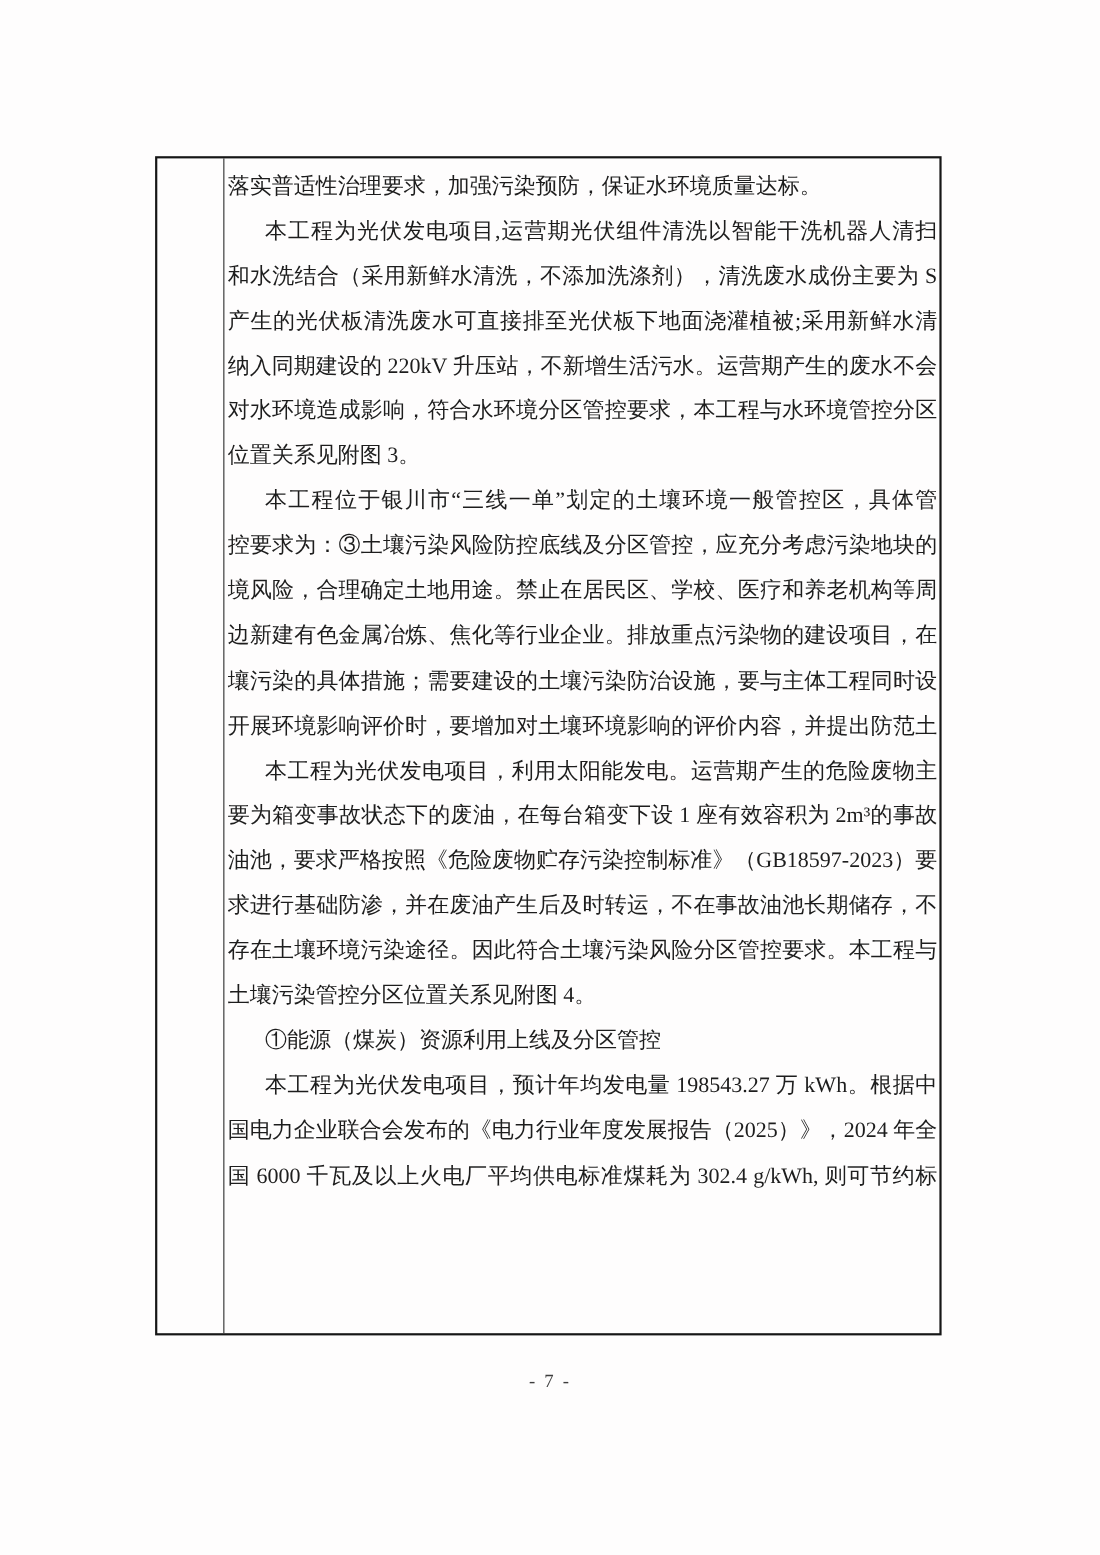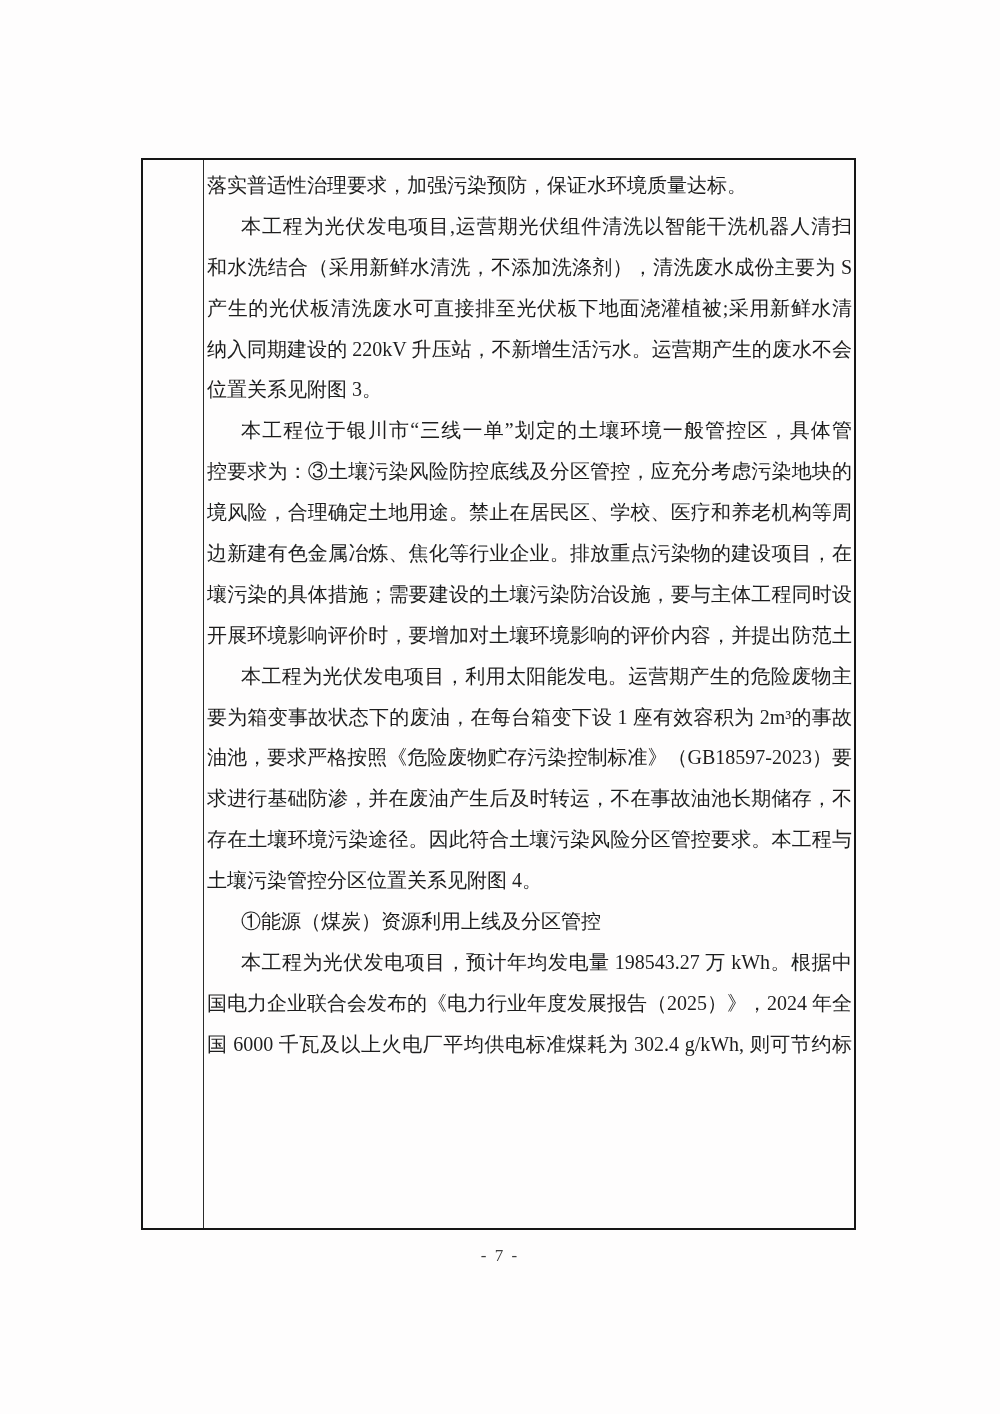--- a/index.html
+++ b/index.html
@@ -14,21 +14,21 @@
     font-family: "Liberation Serif", "DejaVu Serif", serif;
   }
   .sheet {
     position: absolute;
     inset: 0;
     background: #fefdfd;
   }
   .doc-table {
     position: absolute;
     left: 141px;
-    top: 158px;
+    top: 142px;
     width: 711px;
     height: 1068px;
     border: 2px solid #161616;
     display: flex;
     background: #fefdfd;
   }
   .stub-col {
     width: 60px;
     flex: 0 0 60px;
     border-right: 1px solid #2b2b2b;
@@ -72,20 +72,21 @@
 <div class="sheet">
 
   <div class="doc-table">
     <div class="stub-col"></div>
     <div class="content-col">
       <div class="line">落实普适性治理要求，加强污染预防，保证水环境质量达标。</div>
       <div class="line j ind">本工程为光伏发电项目,运营期光伏组件清洗以智能干洗机器人清扫</div>
       <div class="line j">和水洗结合（采用新鲜水清洗，不添加洗涤剂），清洗废水成份主要为 SS,</div>
       <div class="line j">产生的光伏板清洗废水可直接排至光伏板下地面浇灌植被;采用新鲜水清洗</div>
       <div class="line j">纳入同期建设的 220kV 升压站，不新增生活污水。运营期产生的废水不会</div>
+      <div class="line j">对水环境造成影响，符合水环境分区管控要求，本工程与水环境管控分区</div>
       <div class="line">位置关系见附图 3。</div>
       <div class="line j ind">本工程位于银川市“三线一单”划定的土壤环境一般管控区，具体管</div>
       <div class="line j">控要求为：③土壤污染风险防控底线及分区管控，应充分考虑污染地块的环</div>
       <div class="line j">境风险，合理确定土地用途。禁止在居民区、学校、医疗和养老机构等周</div>
       <div class="line j">边新建有色金属冶炼、焦化等行业企业。排放重点污染物的建设项目，在</div>
       <div class="line j">壤污染的具体措施；需要建设的土壤污染防治设施，要与主体工程同时设</div>
       <div class="line j">开展环境影响评价时，要增加对土壤环境影响的评价内容，并提出防范土</div>
       <div class="line j ind">本工程为光伏发电项目，利用太阳能发电。运营期产生的危险废物主</div>
       <div class="line j">要为箱变事故状态下的废油，在每台箱变下设 1 座有效容积为 2m³的事故</div>
       <div class="line j">油池，要求严格按照《危险废物贮存污染控制标准》（GB18597-2023）要</div>

